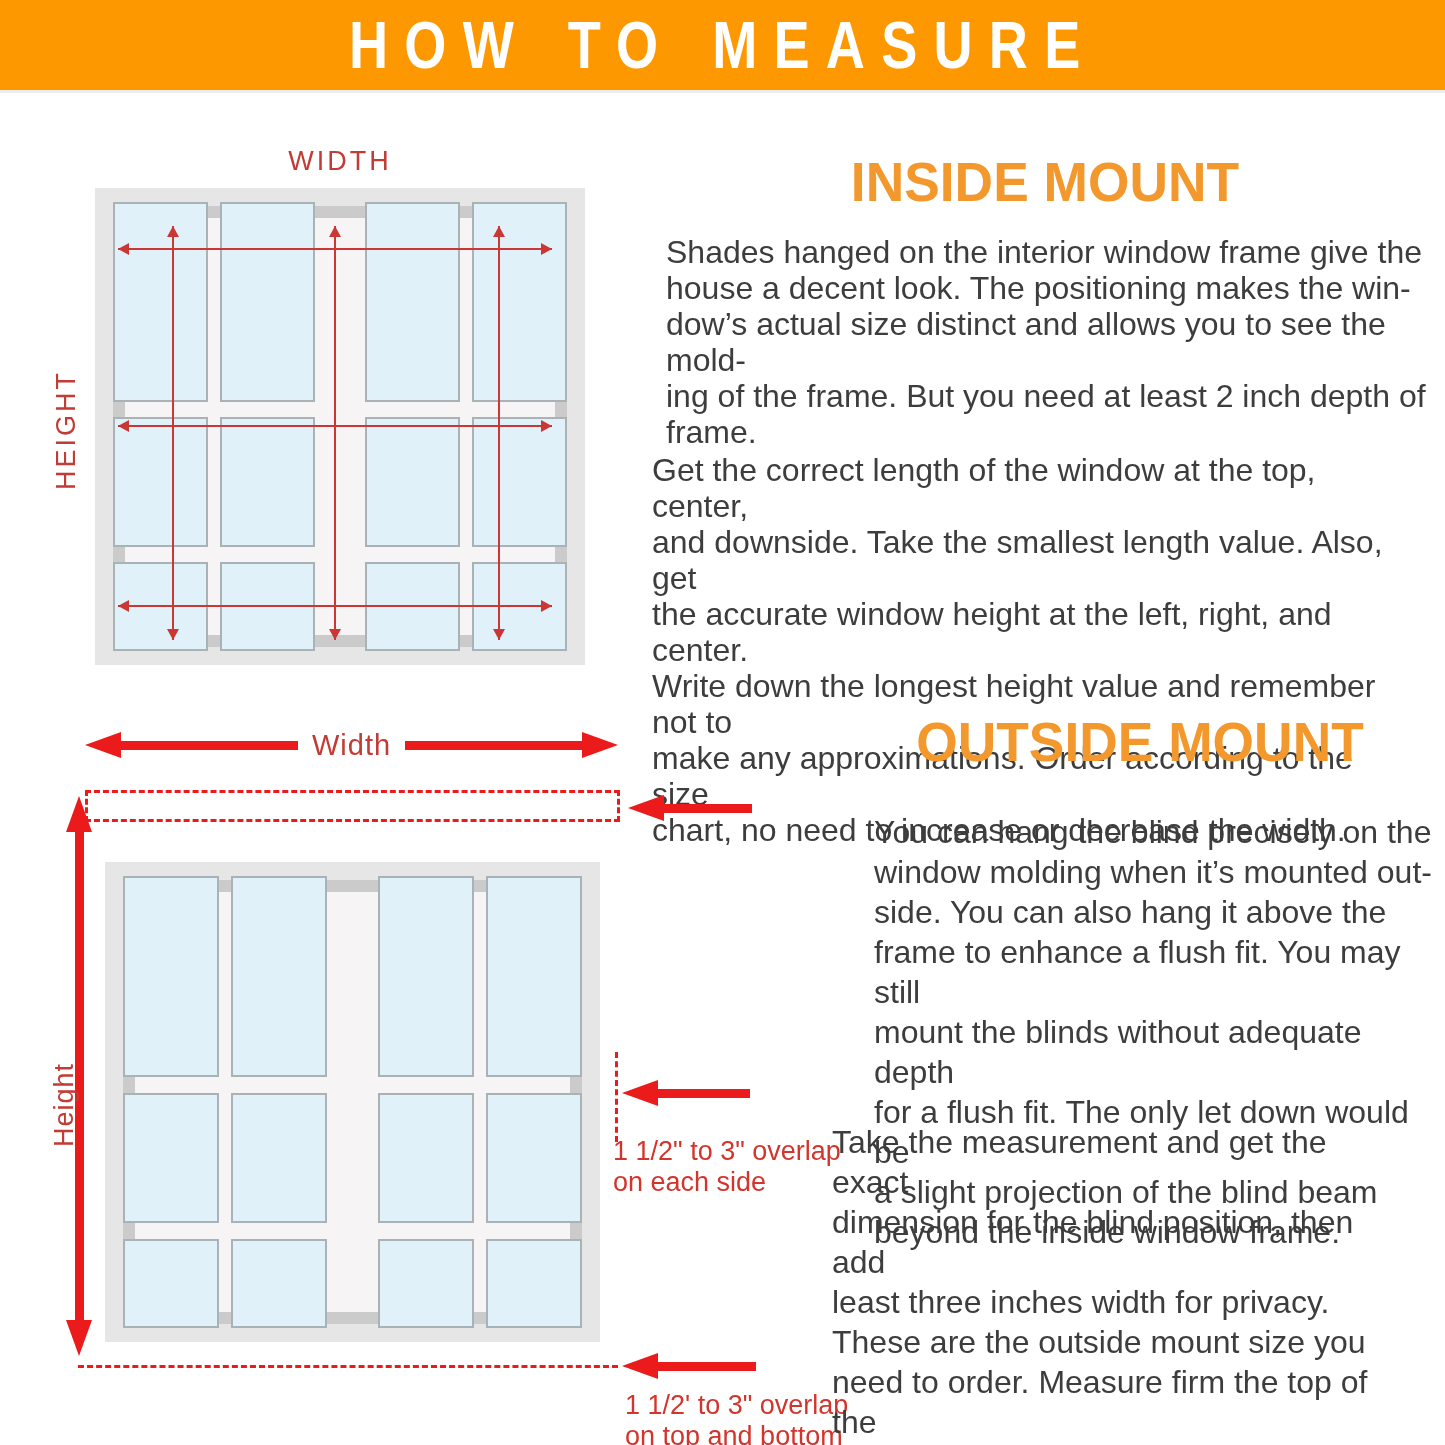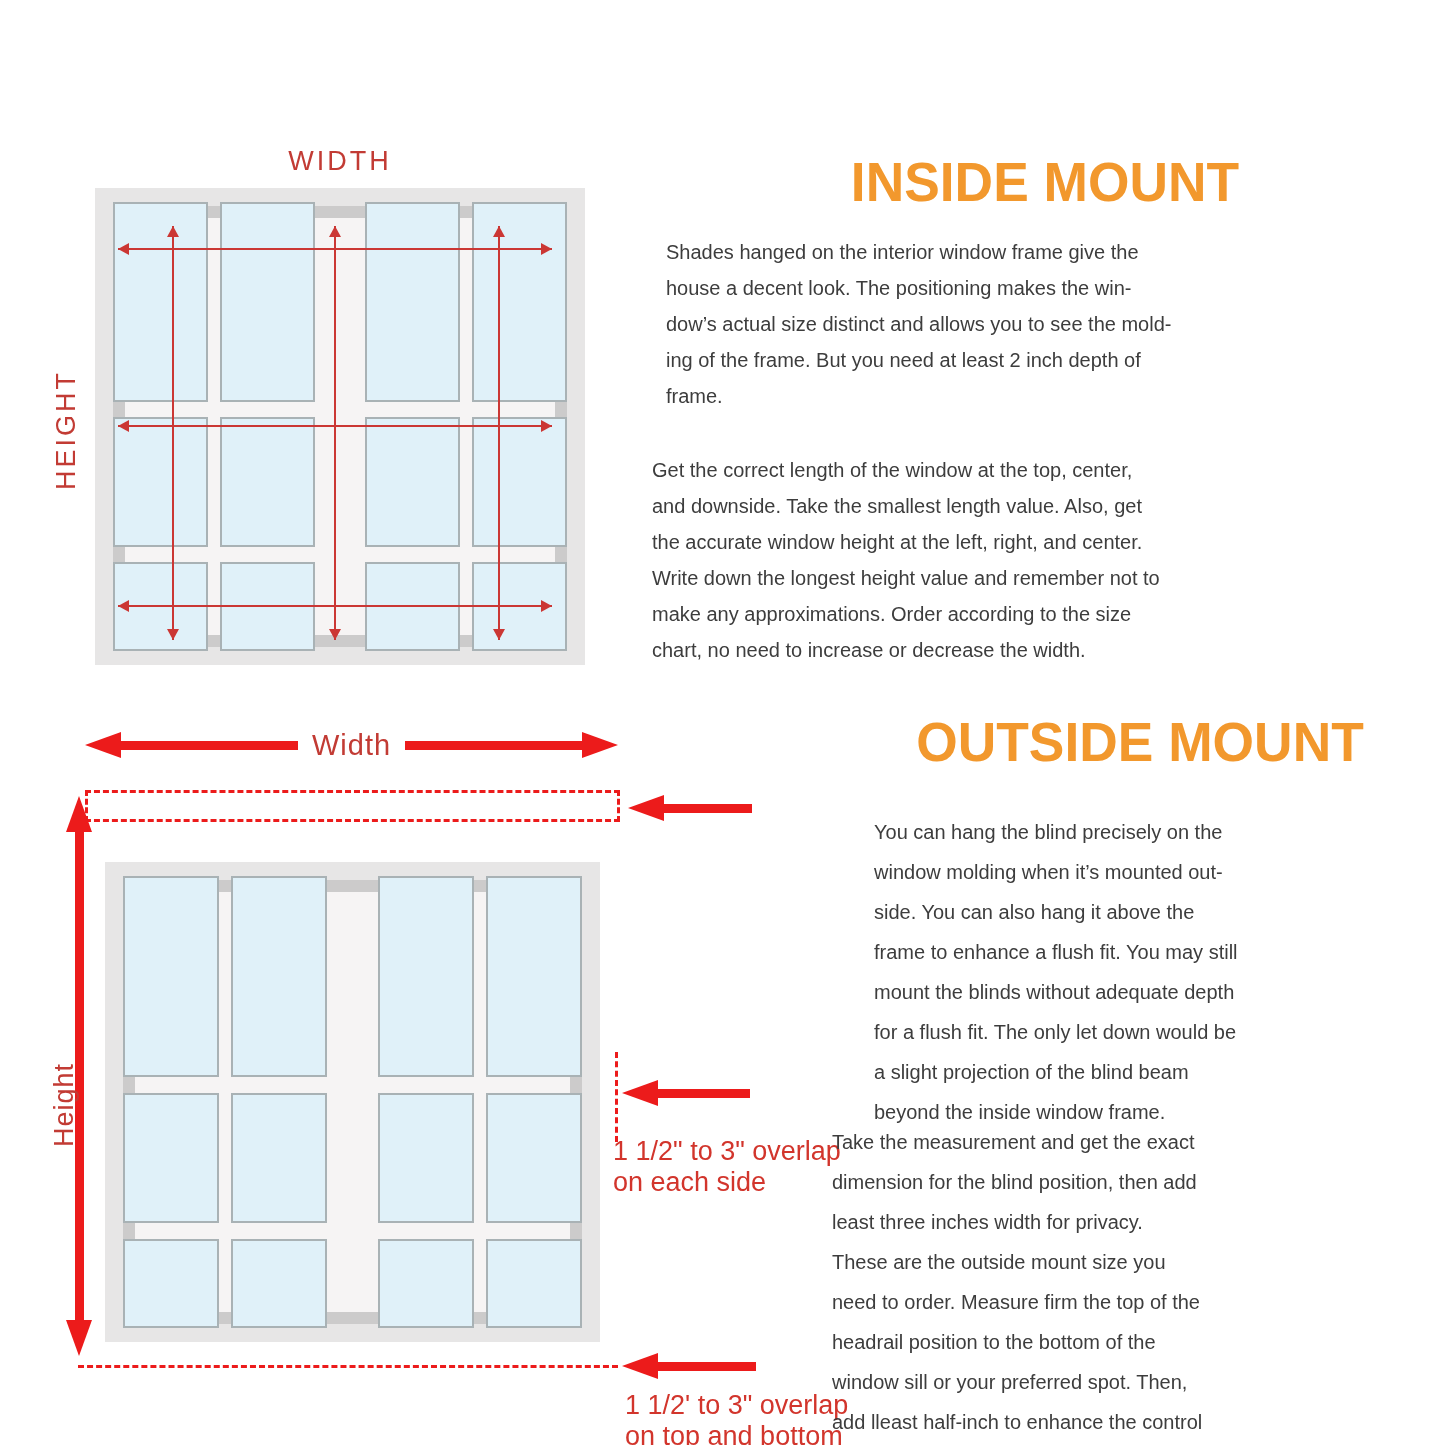--- a/index.html
+++ b/index.html
@@ -18,21 +18,21 @@
 
   
   .banner{position:absolute;left:0;top:0;width:1445px;height:93px;background:var(--banner-bg);
           display:flex;align-items:center;justify-content:center;border-bottom:3px solid #ededed;}
   .banner-title{color:#fff;font-weight:bold;font-size:66px;letter-spacing:0.30em;word-spacing:0.12em;
           transform:scaleX(0.82);white-space:nowrap;}
 
   
   .mount-heading{position:absolute;text-align:center;color:var(--heading-orange);
           font-weight:bold;font-size:55px;white-space:nowrap;transform:scaleX(0.97);transform-origin:center;}
-  .body-par{position:absolute;color:var(--body-text);font-size:20px;white-space:pre-line;}
+  .body-par{position:absolute;color:var(--body-text);font-size:32px;white-space:pre-line;}
   .par-wide{line-height:36px;}
   .par-narrow{line-height:40px;}
 
   
   .window{position:absolute;background:#E7E6E6;}
   .win-band{position:absolute;inset:18px;background:#CCCBCB;}
   .win-sash{position:absolute;inset:30px;background:#F6F4F4;}
   .pane-grid{position:absolute;inset:14px 18px;display:grid;
        grid-template-columns:82fr 10fr 82fr 44fr 82fr 10fr 82fr;
        grid-template-rows:185fr 14fr 120fr 14fr 82fr;}
@@ -79,20 +79,23 @@
   
   .dash-box{position:absolute;border:3px dashed var(--thick-red);}
   .dash-hline{position:absolute;border-top:3px dashed var(--thick-red);}
   .dash-vline{position:absolute;border-left:3px dashed var(--thick-red);}
 </style>
 </head>
 <body>
 
 <div class="page">
 
+  <div class="banner">
+    <div class="banner-title">HOW TO MEASURE</div>
+  </div>
 
   <div class="dim-label" style="left:240px;top:146px;width:200px;">WIDTH</div>
 
   <div class="window" style="left:95px;top:188px;width:490px;height:477px;">
     <div class="win-band"></div>
     <div class="win-sash"></div>
     <div class="pane-grid">
       <div class="pane"></div>
       <div class="pane"></div>
       <div class="pane"></div>

